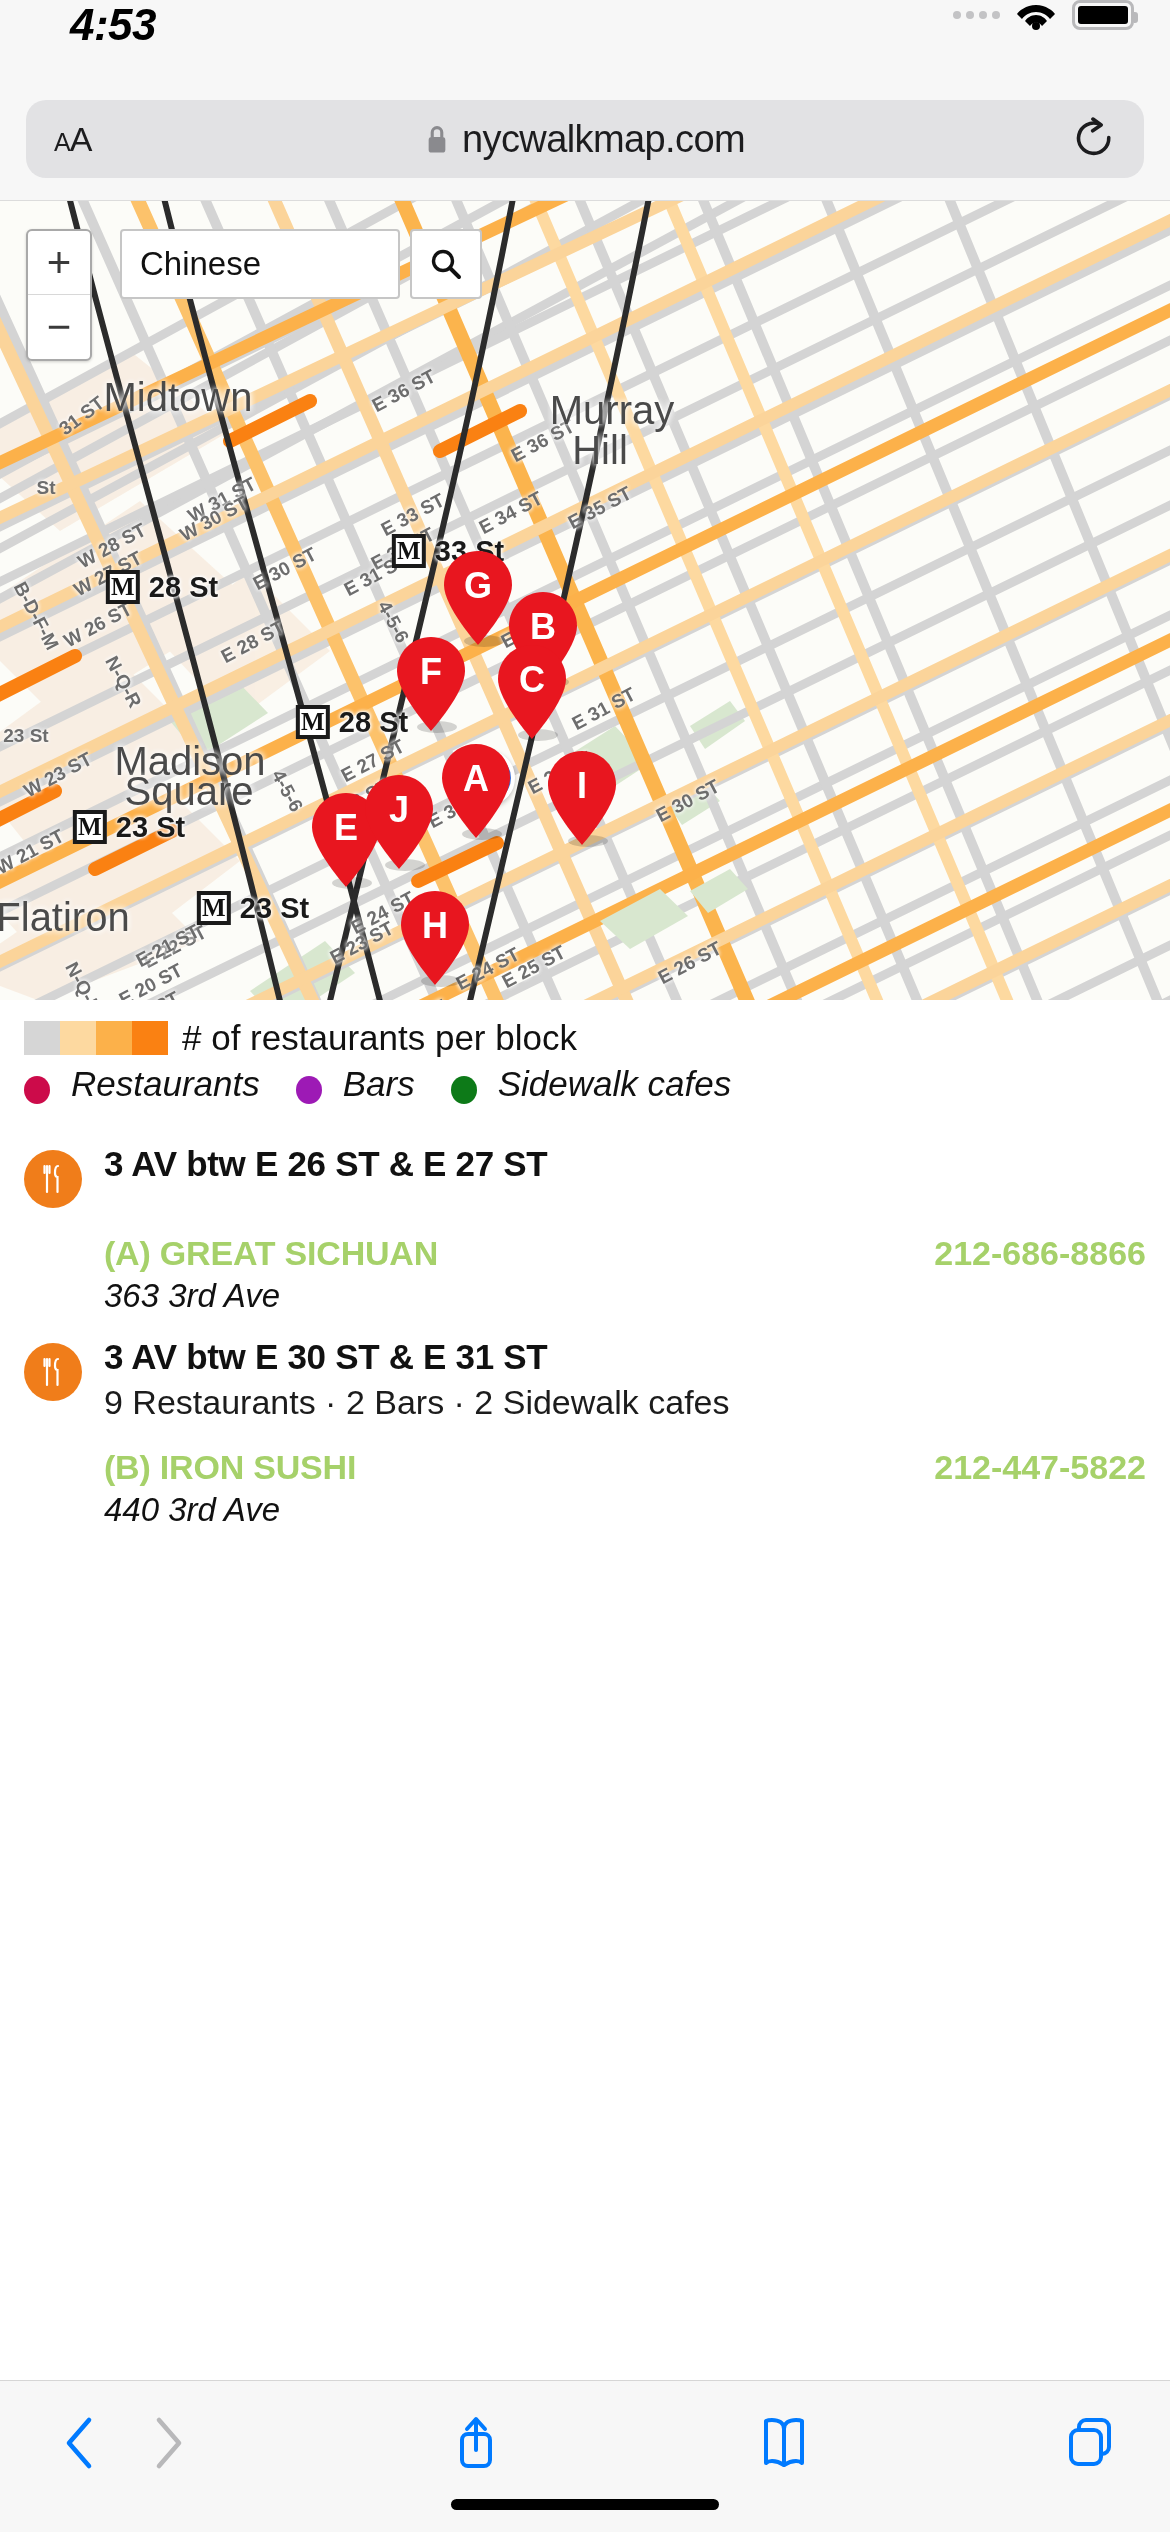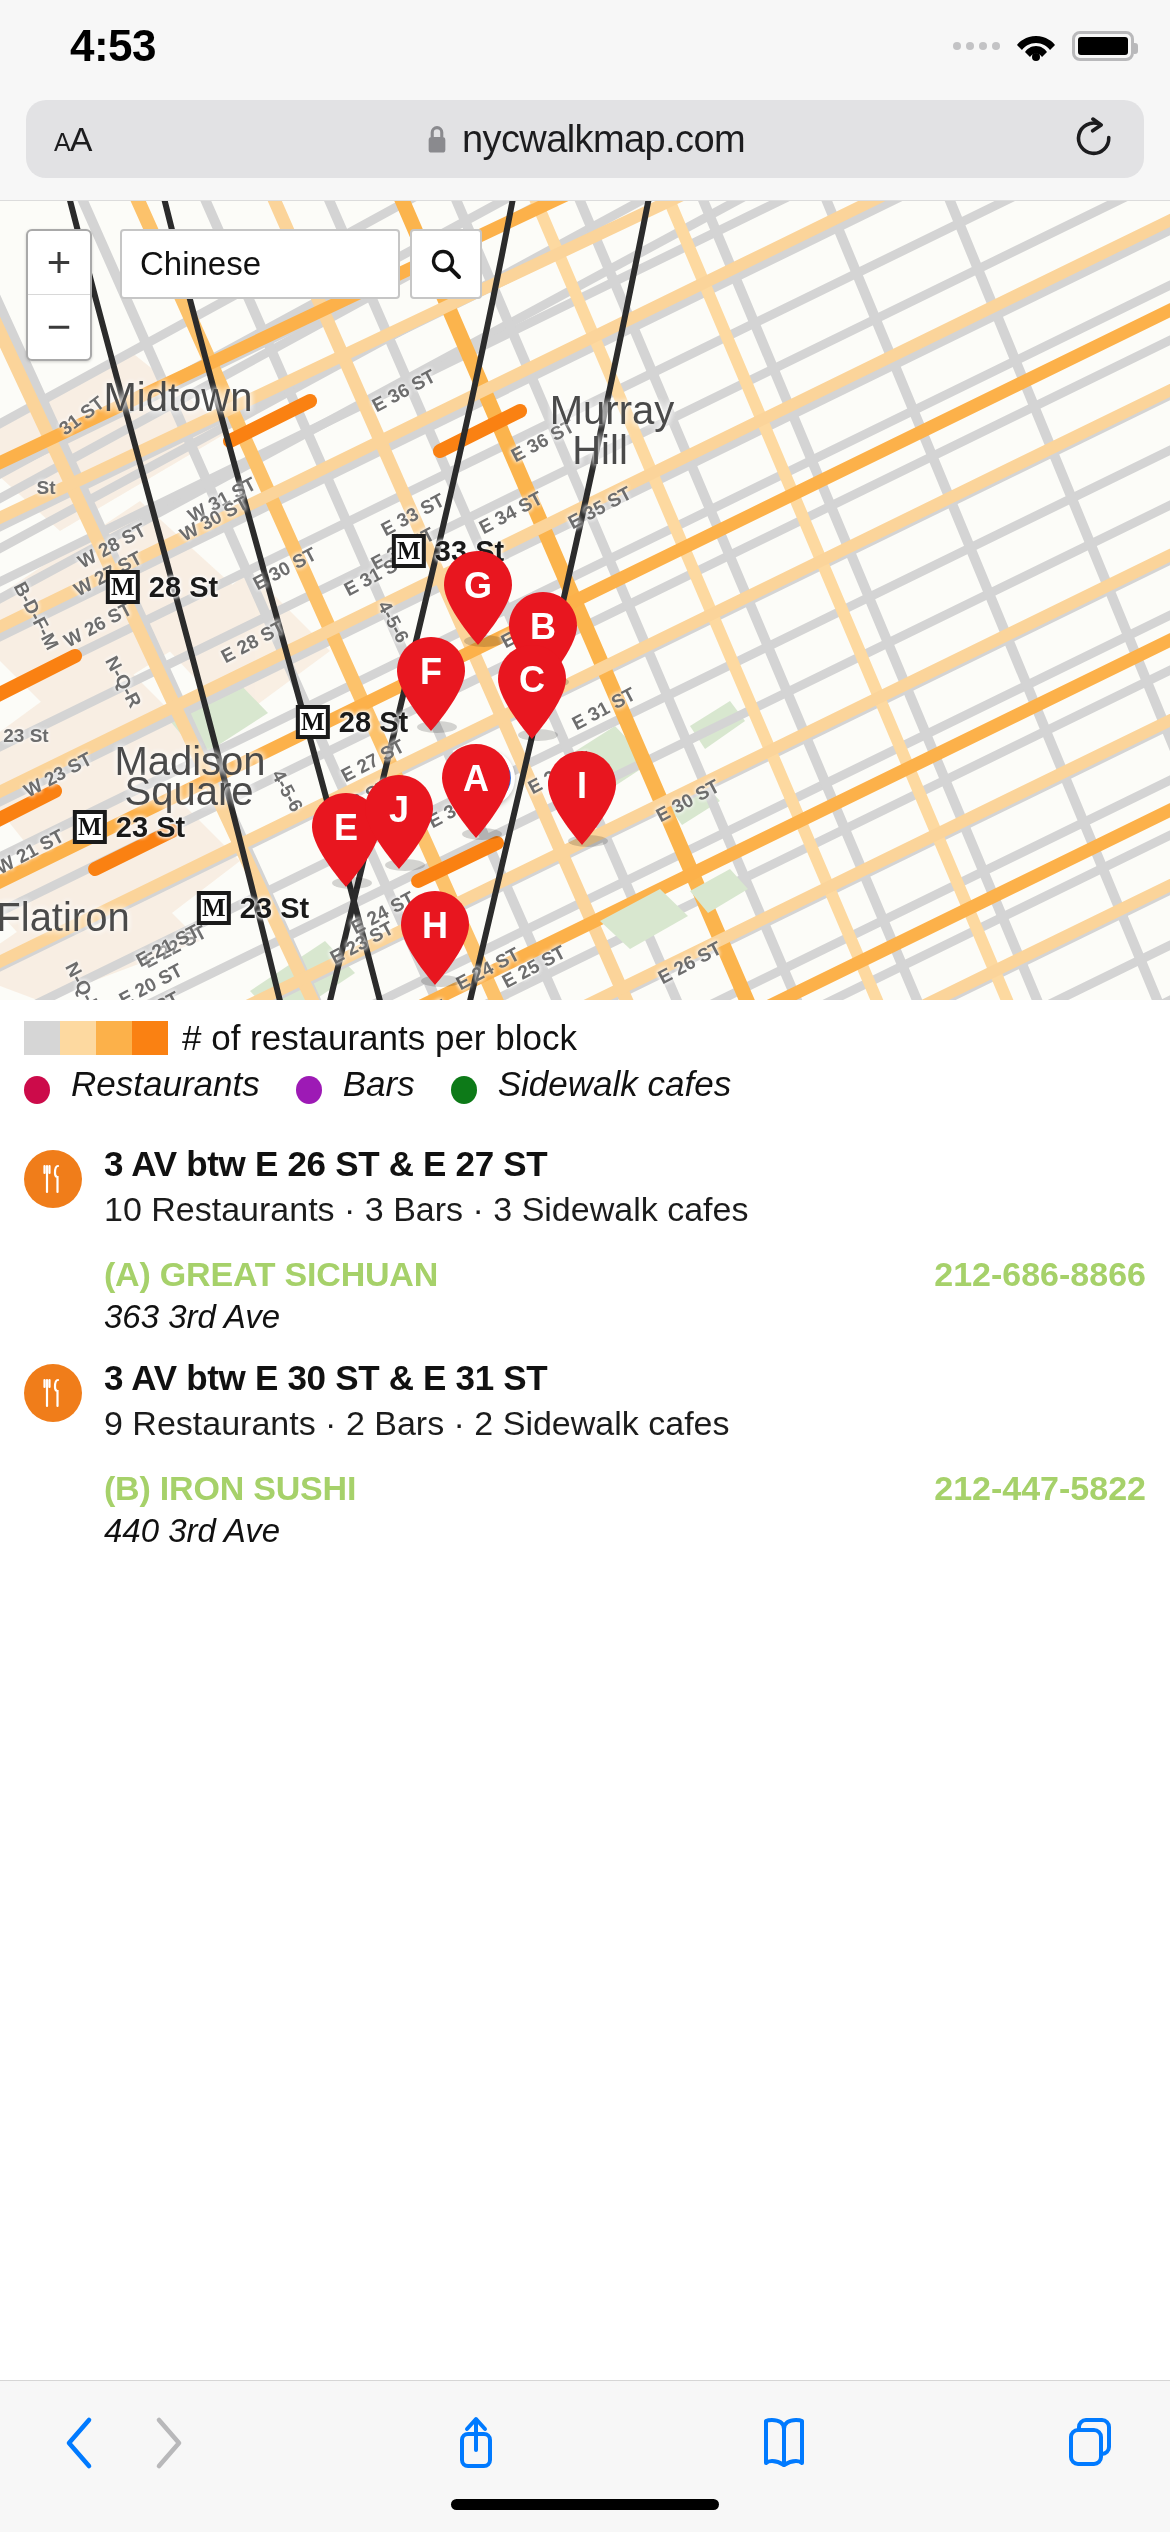--- a/index.html
+++ b/index.html
@@ -8,23 +8,24 @@
     font-family: "Liberation Sans", sans-serif;
     background: #ffffff;
     overflow: hidden;
   }
   body { position: relative; }
 
   
   .status-bar {
     height: 92px;
     background: #f7f7f7;
-    display: flex; align-items: center;
+    display: flex; align-items: flex-start;
     padding: 0 36px 0 70px;
     position: relative;
+    font-style: italic;
   }
   .status-time {
     font-size: 44px; font-weight: 600; color: #000;
     letter-spacing: -0.5px;
   }
   .status-right {
     margin-left: auto; display: flex; align-items: center; gap: 16px;
   }
   .signal-dots { display: flex; gap: 5px; align-items: flex-end; }
   .signal-dots i {
@@ -514,21 +515,20 @@
 <div class="listings" id="listings">
     <div class="block">
       <div class="fork-icon">
         <svg viewBox="0 0 26 30" width="26" height="30">
           <path d="M7 2 V12 M4.5 2 V9 M9.5 2 V9 M7 12 V28" stroke="#fff" stroke-width="2.2" fill="none" stroke-linecap="round"></path>
           <path d="M18 2 C15.5 2 15 6 15 9 C15 12 16.5 13 17.5 13 L17.5 28" stroke="#fff" stroke-width="2.2" fill="none" stroke-linecap="round"></path>
         </svg>
       </div>
       <div>
         <div class="block-title">3 AV btw E 26 ST &amp; E 27 ST</div>
-        <div class="block-sub">10 Restaurants · 3 Bars · 3 Sidewalk cafes</div>
       </div>
     </div>
     <div class="rest-row">
       <span class="rest-name">(A) GREAT SICHUAN</span>
       <span class="rest-phone">212-686-8866</span>
     </div>
     <div class="rest-addr">363 3rd Ave</div>
     <div class="block">
       <div class="fork-icon">
         <svg viewBox="0 0 26 30" width="26" height="30">

